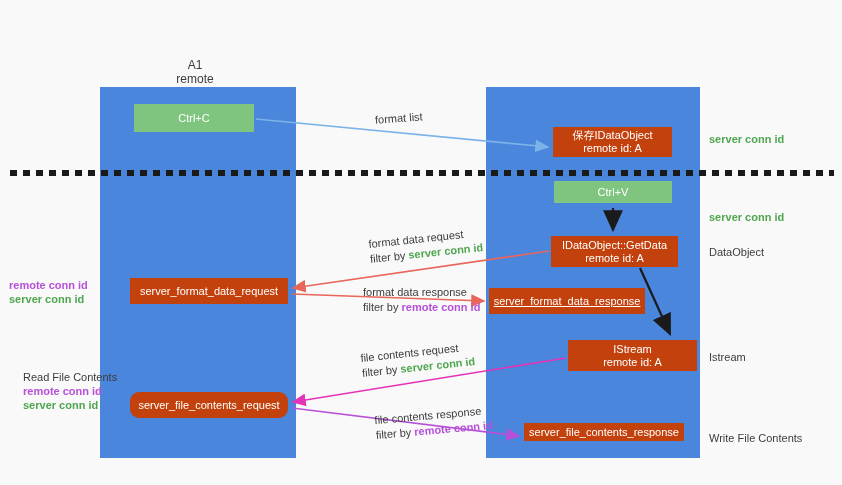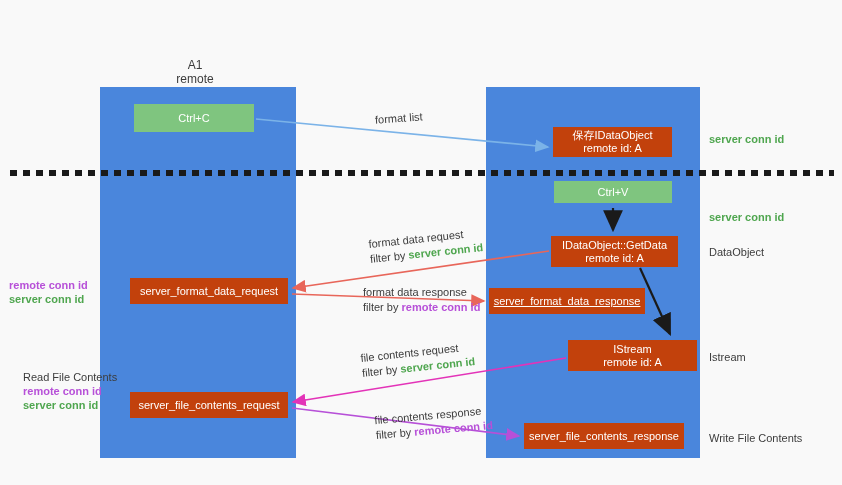--- a/index.html
+++ b/index.html
@@ -77,22 +77,22 @@
   .node .l2 { display: block; }
 
   
   #node-ctrlc          { left: 134px; top: 104px; width: 120px; height: 28px; }
   #node-save-idataobj  { left: 553px; top: 127px; width: 119px; height: 30px; }
   #node-ctrlv          { left: 554px; top: 181px; width: 118px; height: 22px; }
   #node-getdata        { left: 551px; top: 236px; width: 127px; height: 31px; }
   #node-fmt-req        { left: 130px; top: 278px; width: 158px; height: 26px; }
   #node-fmt-resp       { left: 489px; top: 288px; width: 156px; height: 26px; text-decoration: underline; }
   #node-istream        { left: 568px; top: 340px; width: 129px; height: 31px; }
-  #node-file-req       { left: 130px; top: 392px; width: 158px; height: 26px; }
-  #node-file-resp      { left: 524px; top: 423px; width: 160px; height: 26px; }
+  #node-file-req       { left: 130px; top: 392px; width: 158px; height: 26px; border-radius: 9px; }
+  #node-file-resp      { left: 524px; top: 423px; width: 160px; height: 18px; }
 
   
   .side-note {
     font-size: 11px;
     color: #3c3c3c;
     line-height: 14px;
     white-space: nowrap;
   }
   .conn-green { color: #4fa64f; font-weight: bold; }
   .conn-purple { color: #b750d8; font-weight: bold; }

